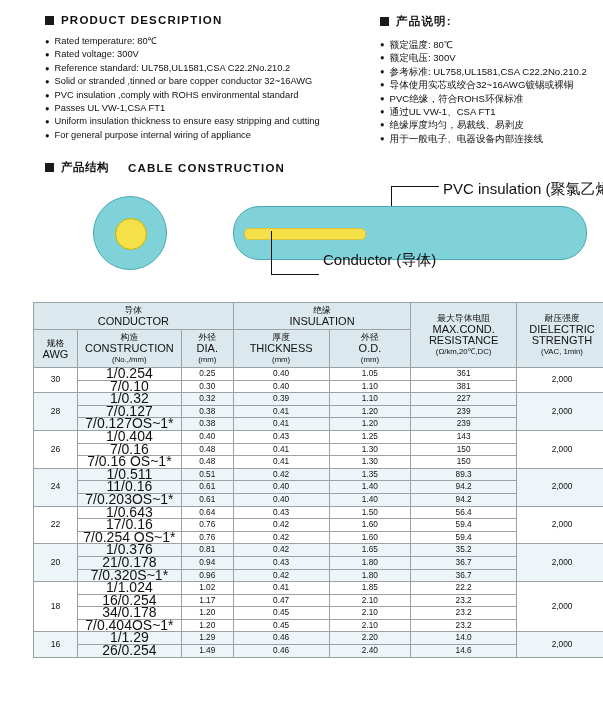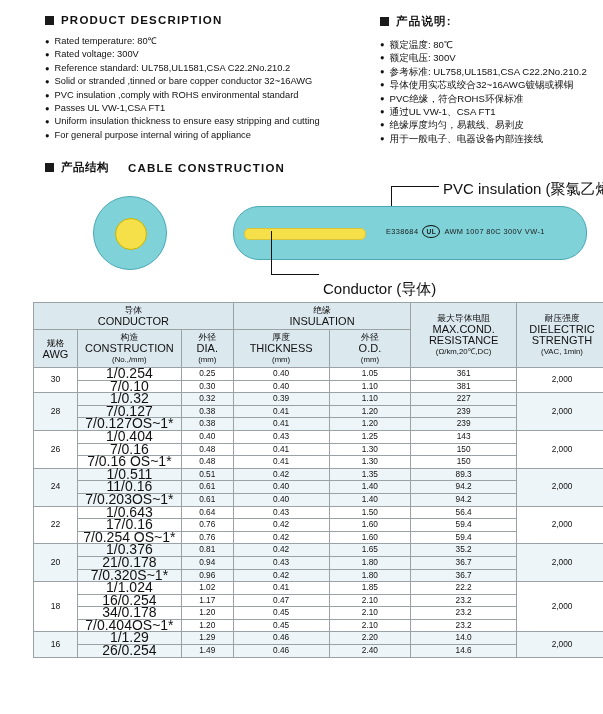--- a/index.html
+++ b/index.html
@@ -159,34 +159,29 @@
     <span class="cc-title-en">CABLE CONSTRUCTION</span>
   </div>
 
   <div class="diagram">
     <div class="xsec">
       <div class="core"></div>
     </div>
 
     <div class="cable">
       <div class="conductor"></div>
-      <div class="marking">
-        <span>E338684</span>
-        <span class="ul">UL</span>
-        <span>AWM 1007 80C 300V  VW-1</span>
-      </div>
     </div>
 
     <div class="lead" style="left:346px;top:2px;width:1px;height:20px;"></div>
     <div class="lead" style="left:346px;top:2px;width:48px;height:1px;"></div>
     <div class="lbl" style="left:398px;top:-4px;">PVC insulation (聚氯乙烯绝缘)</div>
 
     <div class="lead" style="left:226px;top:47px;width:1px;height:44px;"></div>
     <div class="lead" style="left:226px;top:90px;width:48px;height:1px;"></div>
-    <div class="lbl" style="left:278px;top:96px;">Conductor (导体)</div>
+    <div class="lbl" style="left:278px;top:67px;">Conductor (导体)</div>
   </div>
 
   <table>
     <colgroup>
       <col style="width:44px">
       <col style="width:104px">
       <col style="width:52px">
       <col style="width:96px">
       <col style="width:82px">
       <col style="width:106px">

